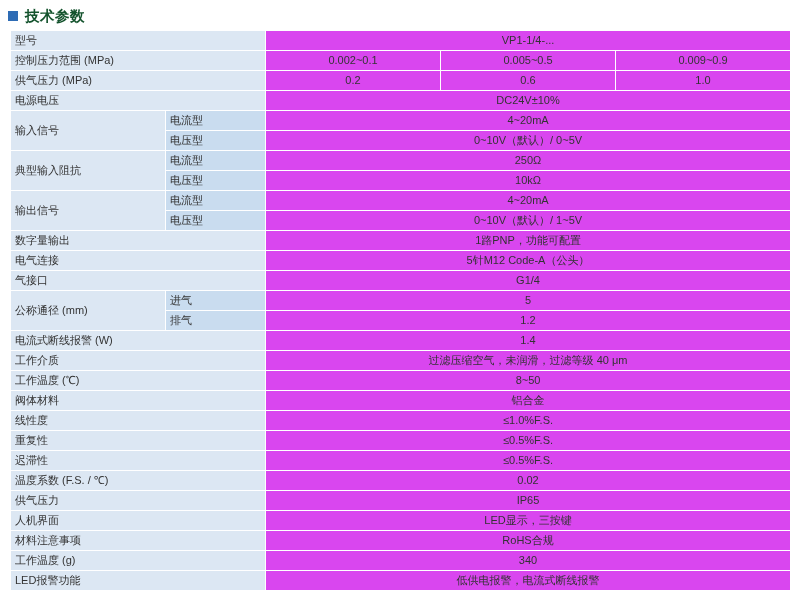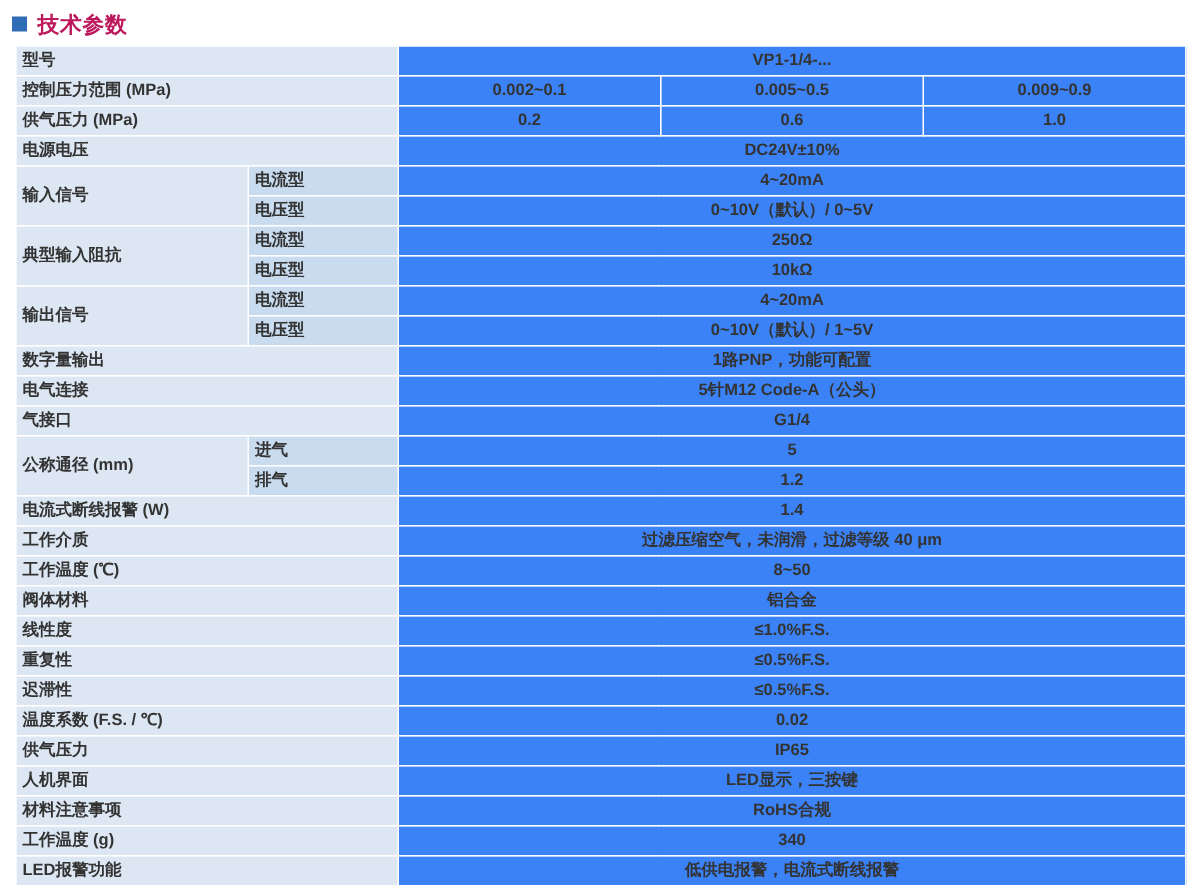--- a/index.html
+++ b/index.html
@@ -25,29 +25,28 @@
   .title-square {
     width: 10px;
     height: 10px;
     background: #2e6cb5;
     margin-right: 7px;
     flex: 0 0 auto;
   }
   .title-text {
     font-size: 14.5px;
     font-weight: bold;
-    color: #be185d;
+    color: #14532d;
     letter-spacing: 0.5px;
   }
   table.spec {
     border-collapse: collapse;
     width: 780px;
     margin-left: 10px;
     table-layout: fixed;
-    font-weight: bold;
   }
   table.spec td {
     border: 1px solid #ffffff;
     font-size: 11px;
     color: #333333;
     height: 20px;
     padding: 0 4px;
     vertical-align: middle;
     line-height: 1.25;
   }
@@ -56,21 +55,21 @@
     text-align: left;
     padding-left: 14px;
     color: #333;
   }
   td.sub {
     background: #c9dcef;
     text-align: left;
     color: #333;
   }
   td.val {
-    background: #3b82f6;
+    background: #d946ef;
     text-align: center;
   }
 </style>
 </head>
 <body>
 
 <div class="page">
 
   <div class="title-bar">
     <span class="title-square"></span>

